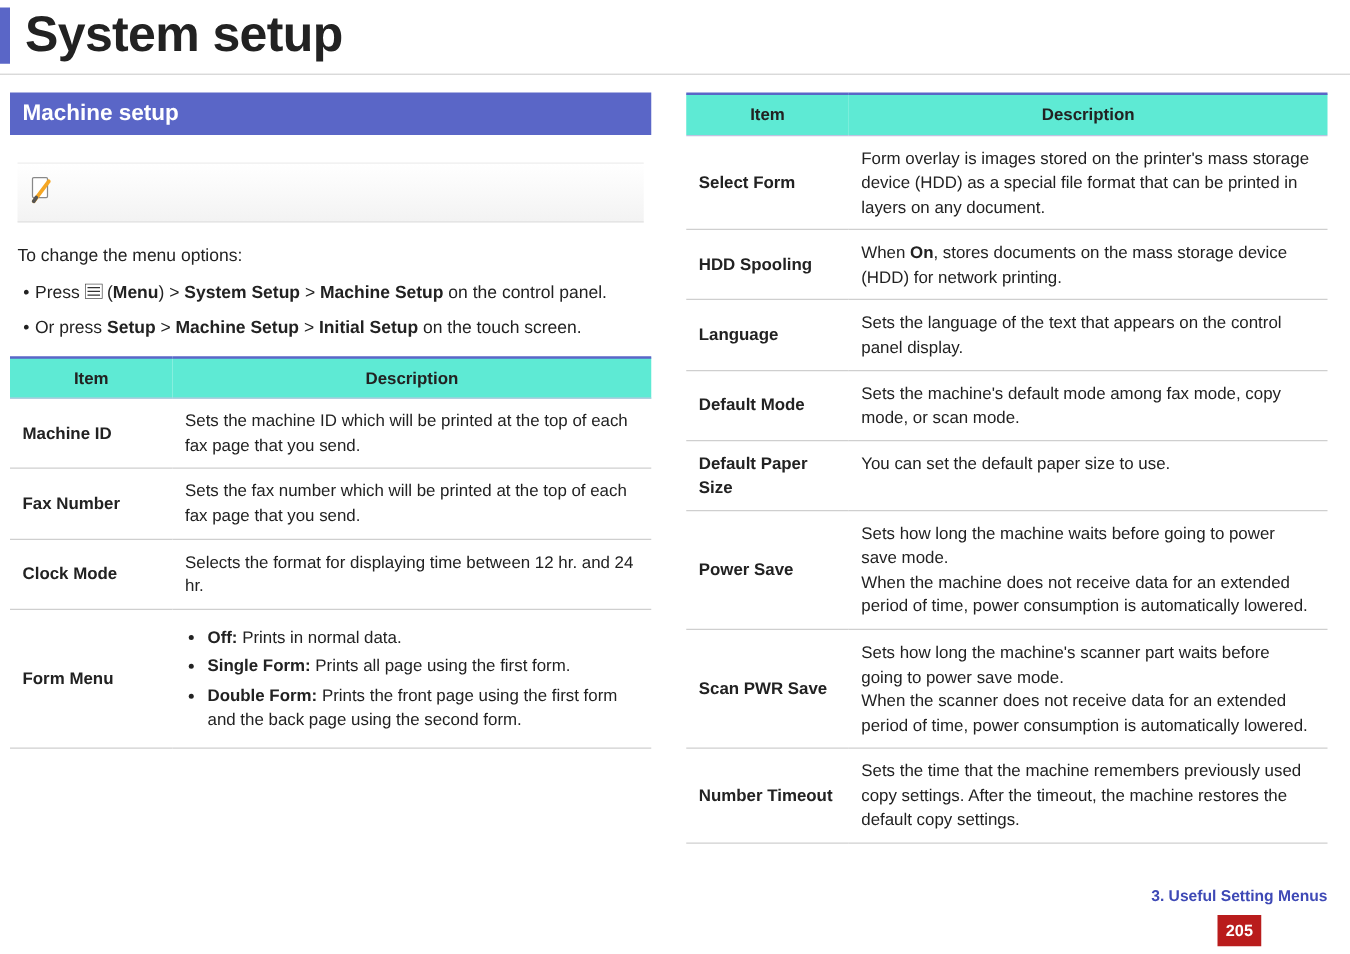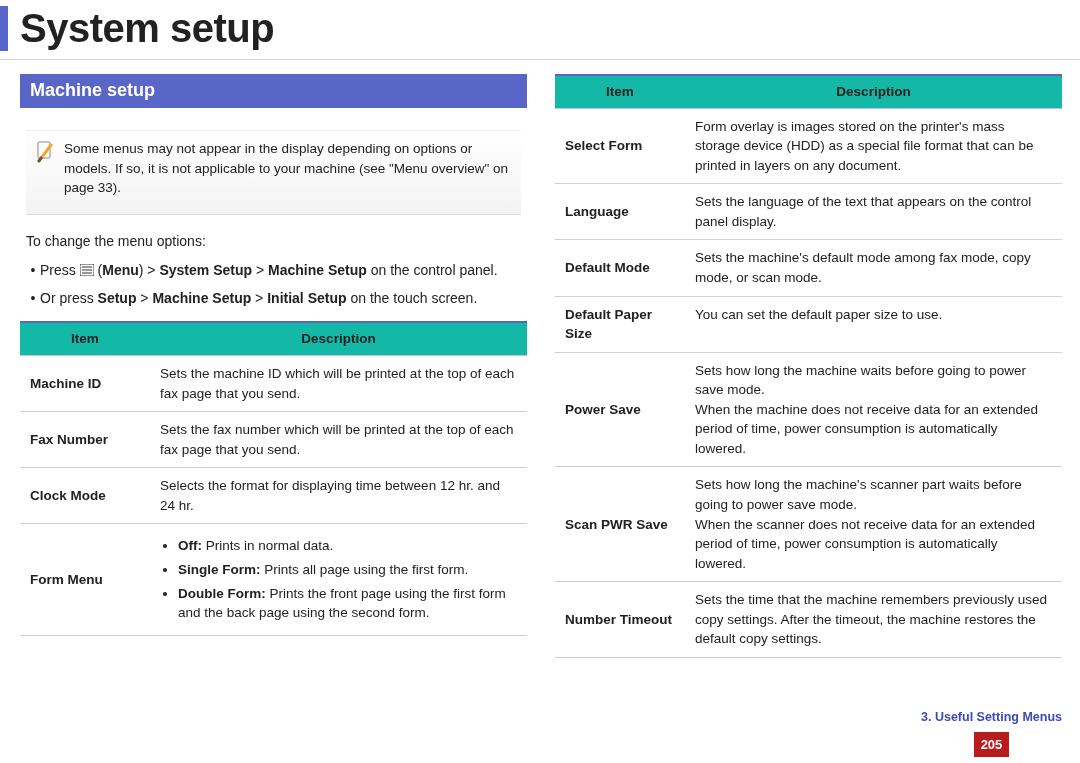--- a/index.html
+++ b/index.html
@@ -10,21 +10,21 @@
     background: #fff;
     color: #222;
     position: relative;
   }
   .page-title-wrap { border-left: 8px solid #5a66c7; padding-left: 12px; margin: 6px 0 0 0; }
   .page-title { font-size: 40px; font-weight: 700; color: #222; letter-spacing: -0.5px; }
   .hr-fade {
     height: 1px; margin: 8px 0 0 0;
     background: linear-gradient(to bottom, #bbb, #eee);
   }
-  .columns { display: flex; gap: 28px; padding: 14px 18px 0 20px; }
+  .columns { display: flex; gap: 28px; padding: 14px 18px 0 8px; }
   .col { flex: 1 1 0; min-width: 0; }
   .section-bar {
     background: #5a66c7; color: #fff; font-weight: 700;
     font-size: 18px; padding: 6px 10px 7px 10px;
   }
   .note-box {
     margin: 22px 6px 18px 6px; padding: 8px 10px 16px 10px;
     background: linear-gradient(to bottom,#fff,#f3f3f3);
     border-bottom:1px solid #ddd;
     border-top:1px solid #eee;
@@ -34,21 +34,21 @@
   .note-icon { width:18px; height:22px; flex:0 0 auto; position:relative; top:2px; }
   .intro { font-size: 14px; margin: 10px 6px 10px 6px; }
   .bullet-list { margin: 6px 6px 12px 6px; }
   .bullet { display:flex; font-size:14px; line-height:1.6; margin:6px 0; }
   .bullet .dot { width:14px; flex:0 0 14px; text-align:center; }
   .menu-icon { display:inline-block; width:14px; height:12px; vertical-align:-1px; }
   table.grid {
     width: 100%; border-collapse: collapse; font-size: 13.5px; line-height:1.45;
   }
   table.grid th {
-    background: #14b8a6;
+    background: #5eead4;
     border-top: 2px solid #5a66c7;
     border-bottom: 1px solid #bfc3e0;
     padding: 6px 8px;
     font-weight: 700;
     text-align: center;
   }
   table.grid th:first-child { width: 130px; }
   table.grid td {
     border-bottom: 1px solid #cfcfcf;
     padding: 8px 10px;
@@ -80,21 +80,20 @@
 
   <div class="col">
     <div class="section-bar">Machine setup</div>
 
     <div class="note-box">
       <svg class="note-icon" viewBox="0 0 18 22">
         <rect x="2" y="1" width="12" height="16" rx="1" fill="#fff" stroke="#888"></rect>
         <path d="M3 20 L15 4" stroke="#f5a623" stroke-width="3" stroke-linecap="round"></path>
         <path d="M3 20 L5 17" stroke="#555" stroke-width="3" stroke-linecap="round"></path>
       </svg>
-      <span>Some menus may not appear in the display depending on options or models. If so, it is not applicable to your machine (see "Menu overview" on page 33).</span>
     </div>
 
     <div class="intro">To change the menu options:</div>
 
     <div class="bullet-list">
       <div class="bullet">
         <span class="dot">•</span>
         <span>
           <span>Press </span>
           <svg class="menu-icon" viewBox="0 0 14 12">
@@ -155,20 +154,24 @@
           <th>Item</th>
           <th>Description</th>
         </tr>
       </thead>
       <tbody>
         <tr>
             <td>Select Form</td>
             <td>Form overlay is images stored on the printer's mass storage device (HDD) as a special file format that can be printed in layers on any document.</td>
           </tr>
         <tr>
+          <td>HDD Spooling</td>
+          <td><span>When </span><b>On</b><span>, stores documents on the mass storage device (HDD) for network printing.</span></td>
+        </tr>
+        <tr>
             <td>Language</td>
             <td>Sets the language of the text that appears on the control panel display.</td>
           </tr>
         <tr>
             <td>Default Mode</td>
             <td>Sets the machine's default mode among fax mode, copy mode, or scan mode.</td>
           </tr>
         <tr>
             <td>Default Paper Size</td>
             <td>You can set the default paper size to use.</td>

